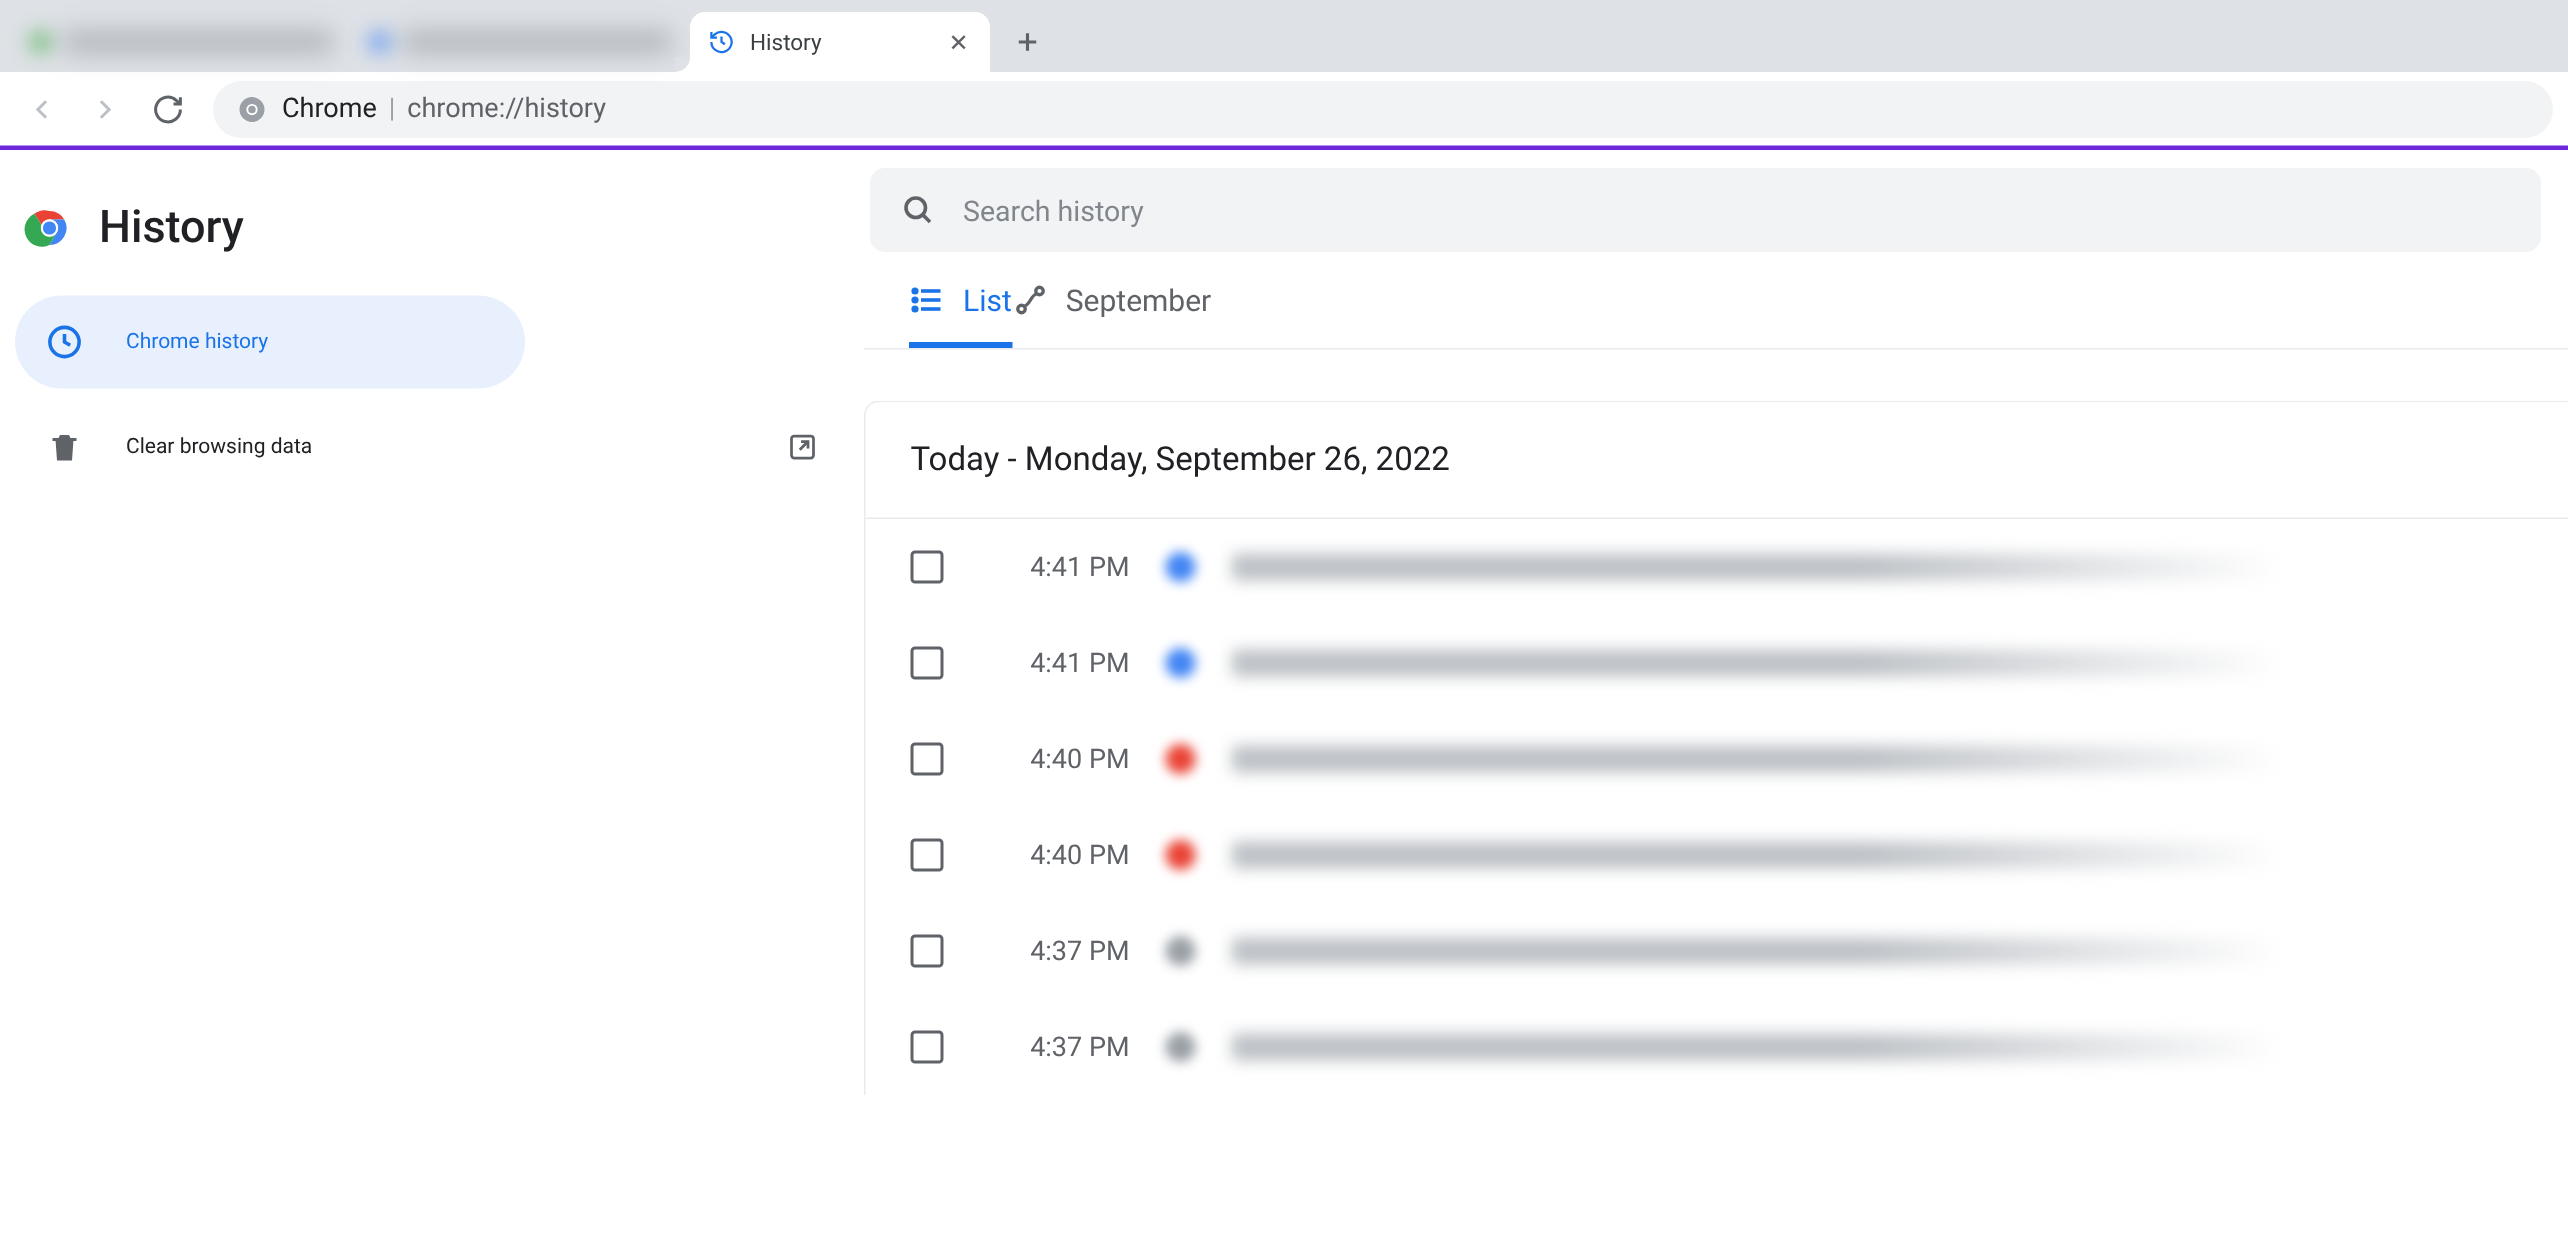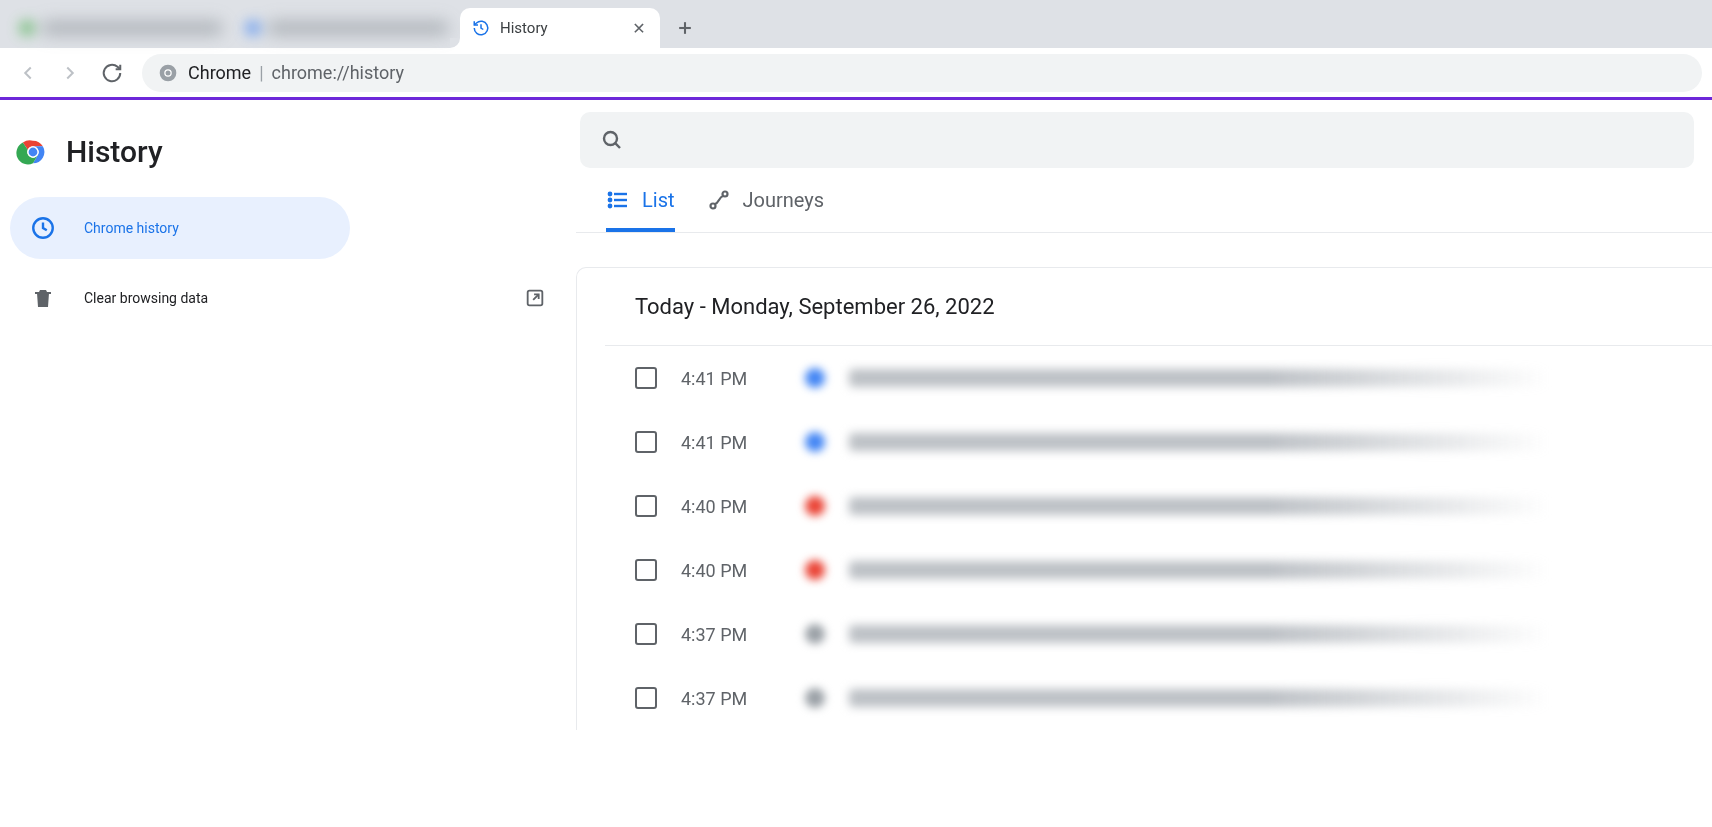--- a/index.html
+++ b/index.html
@@ -40,29 +40,29 @@
 .sidebar-item.active { background:#e8f0fe; color:#1a73e8; }
 .sidebar-item .item-icon { width:26px; height:26px; display:flex; align-items:center; justify-content:center; }
 .sidebar-item .item-ext { margin-left:auto; }
 
 .main { flex:1; padding-top:12px; }
 .search-bar { background:#f1f3f4; height:56px; border-radius:10px; display:flex; align-items:center; padding:0 20px; margin:0 18px 0 4px; }
 .search-bar input { border:none; background:transparent; font-size:19px; color:#202124; flex:1; outline:none; }
 .search-bar input::placeholder { color:#80868b; }
 .search-icon { margin-right:18px; color:#5f6368; }
 
-.view-tabs { display:flex; gap:32px; padding:20px 24px 0 30px; border-bottom:1px solid #e8eaed; }
+.view-tabs { display:flex; padding:20px 24px 0 30px; border-bottom:1px solid #e8eaed; }
 .view-tab { display:flex; align-items:center; gap:12px; font-size:20px; color:#5f6368; padding-bottom:16px; border-bottom:4px solid transparent; cursor:pointer; }
 .view-tab.active { color:#1a73e8; border-bottom-color:#1a73e8; }
 .view-tab .vt-icon { width:24px; height:24px; }
 
-.history-card { margin:34px 0 0 0; border:1px solid #e8eaed; border-radius:10px 0 0 0; border-right:none; border-bottom:none;padding-left:28px; }
+.history-card { margin:34px 0 0 0; border:1px solid #e8eaed; border-radius:10px 0 0 0; border-right:none; border-bottom:none; }
 .date-header { padding:26px 30px; font-size:22px; color:#202124; border-bottom:1px solid #e8eaed; }
 .history-list { }
-.history-row { display:flex; align-items:center; height:64px; padding:0 30px; gap:24px; }
+.history-row { display:flex; align-items:center; height:64px; padding:0 30px; gap:24px;text-align:right; }
 .history-row .chk { width:22px; height:22px; border:2.5px solid #5f6368; border-radius:3px; cursor:pointer; }
 .history-row .time { width:100px; font-size:18px; color:#5f6368; }
 .history-row .favicon { width:20px; height:20px; border-radius:50%; filter:blur(4px); }
 .history-row .entry-blur { flex:1; height:18px; background:linear-gradient(90deg,#bdc1c6 60%,transparent); border-radius:4px; filter:blur(5px); max-width:700px; }
 .favicon.blue{background:#4285f4;} .favicon.red{background:#ea4335;} .favicon.grey{background:#9aa0a6;}
 
 svg { display:block; }
 </style>
 </head>
 <body>
@@ -172,20 +172,21 @@
   </div>
 
   <div class="main">
     <div class="search-bar">
       <span class="search-icon">
         <svg viewBox="0 0 24 24" width="24" height="24" fill="none" stroke="#5f6368" stroke-width="2.4">
             <circle cx="10.5" cy="10.5" r="6.5"></circle>
             <line x1="20" y1="20" x2="15.2" y2="15.2"></line>
           </svg>
       </span>
+      <input type="text" placeholder="Search history" style="">
     </div>
 
     <div class="view-tabs">
       <div class="view-tab active">
         <span class="vt-icon">
           <svg viewBox="0 0 24 24" width="24" height="24" fill="none" stroke="#1a73e8" stroke-width="2.4">
               <line x1="8" y1="6" x2="21" y2="6"></line>
               <line x1="8" y1="12" x2="21" y2="12"></line>
               <line x1="8" y1="18" x2="21" y2="18"></line>
               <circle cx="4" cy="6" r="1.2" fill="#1a73e8"></circle>
@@ -196,21 +197,21 @@
         <span>List</span>
       </div>
       <div class="view-tab">
         <span class="vt-icon">
           <svg viewBox="0 0 24 24" width="24" height="24" fill="none" stroke="#5f6368" stroke-width="2.2">
               <circle cx="6" cy="18" r="2.5"></circle>
               <circle cx="18" cy="6" r="2.5"></circle>
               <path d="M8 16c4-1 4-7 8-8"></path>
             </svg>
         </span>
-        <span>Journeys</span>
+        <span>September</span>
       </div>
     </div>
 
     <div class="history-card">
       <div class="date-header">Today - Monday, September 26, 2022</div>
       <div class="history-list" id="history-list">
           <div class="history-row">
             <span class="chk"></span>
             <span class="time">4:41 PM</span>
             <span class="favicon blue"></span>

